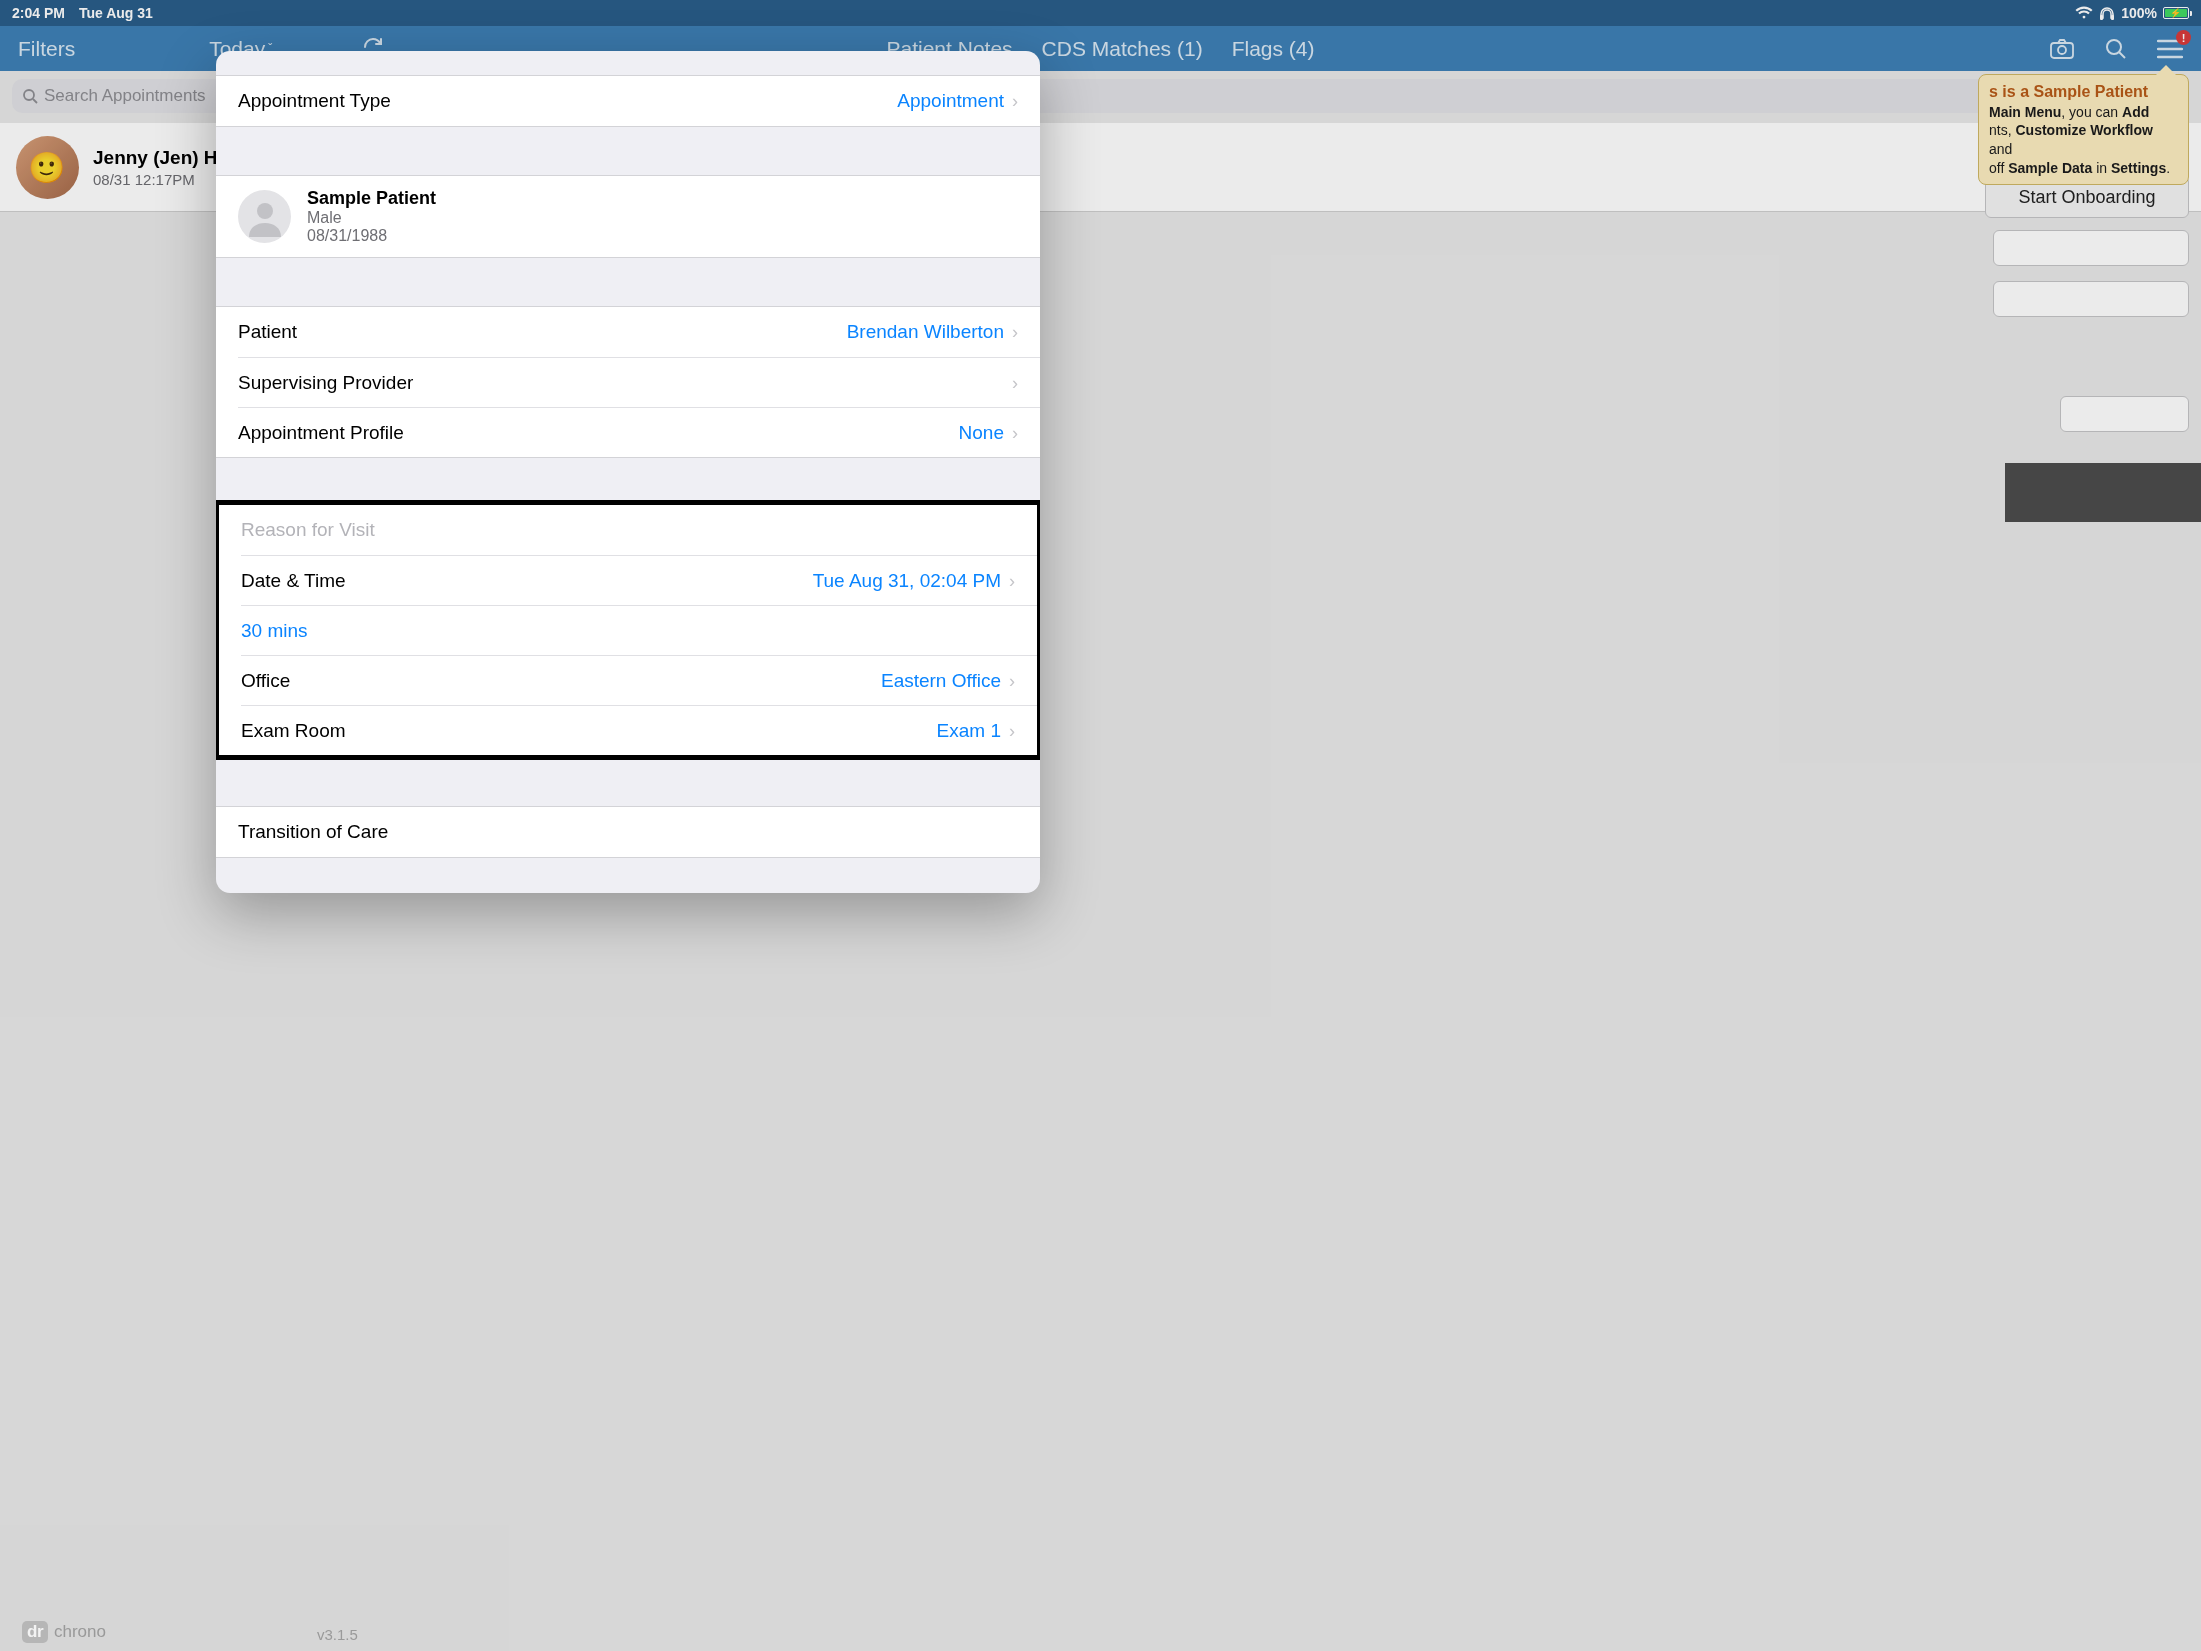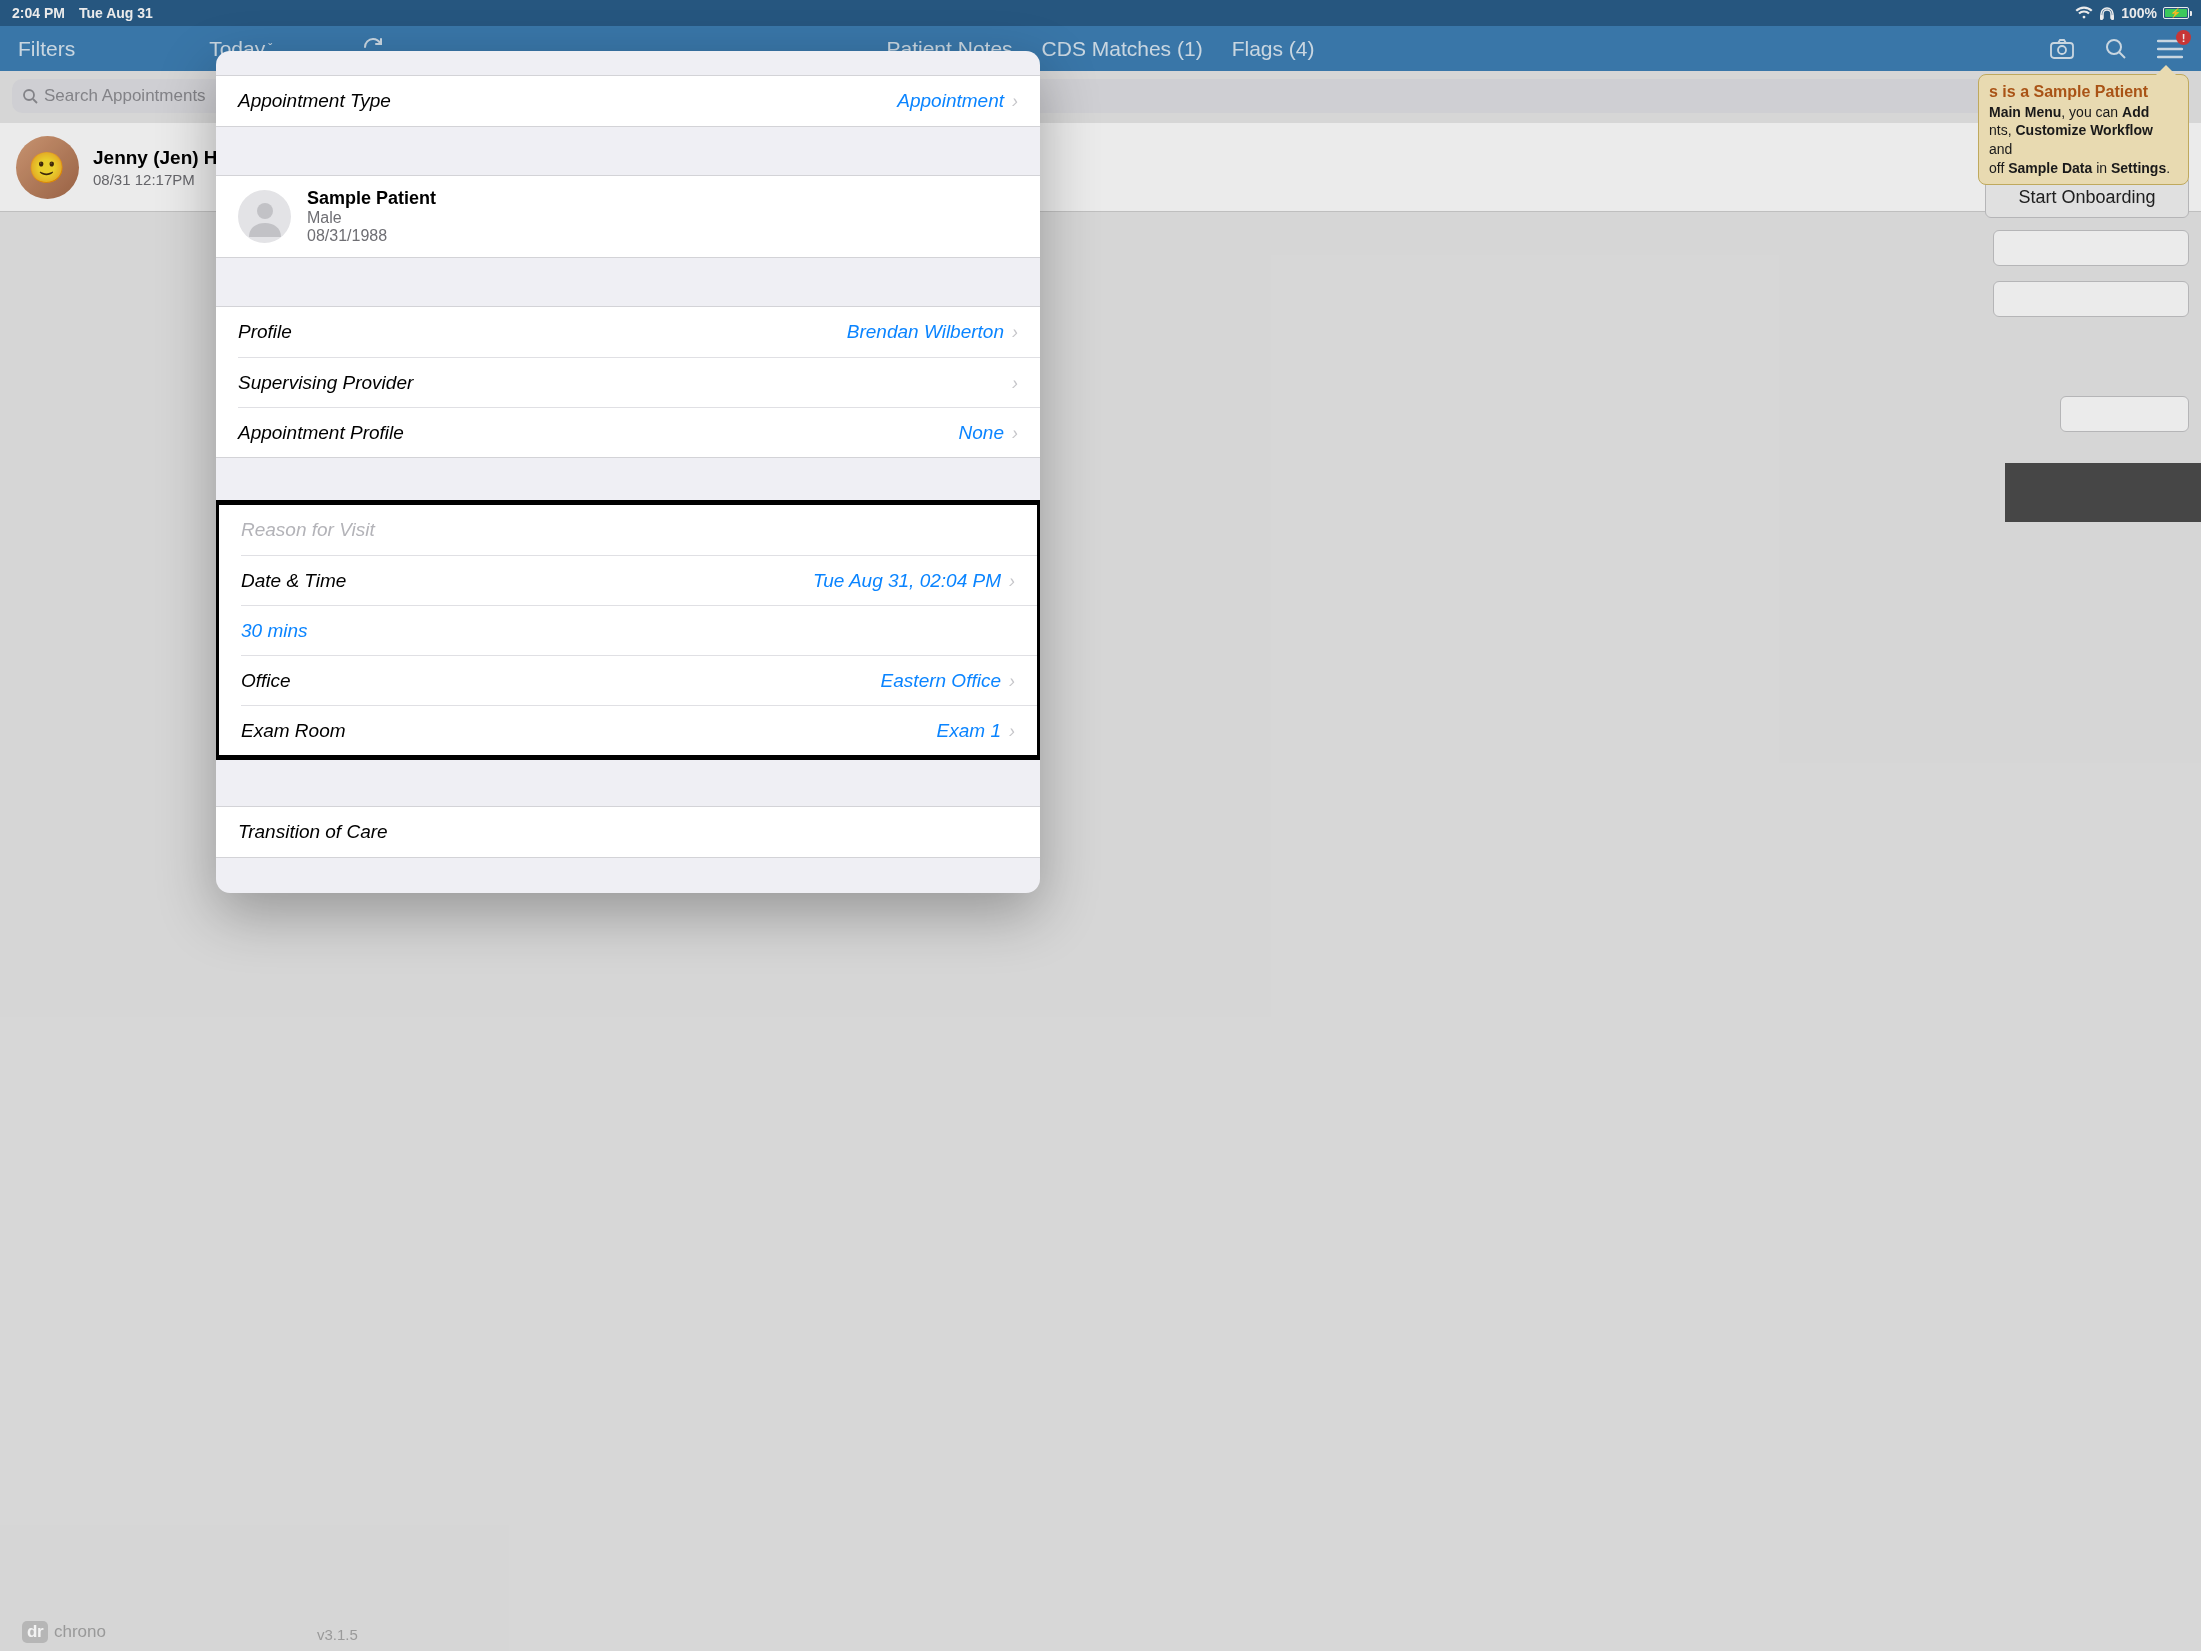--- a/index.html
+++ b/index.html
@@ -94,21 +94,21 @@
       box-shadow:0 20px 59px rgba(0,0,0,0.3);
     }
     .modal-header {
       height:61px; background:#5395cb; display:flex; align-items:center;
       padding:0 22px; color:#fff; font-size:21px;
     }
     .mh-cancel { font-weight:400; }
     .mh-right { margin-left:auto; display:flex; gap:36px; }
     .mh-save { font-weight:700; }
 
-    .section { background:#fff; border-top:1px solid #d3d3d7; border-bottom:1px solid #d3d3d7;font-style:italic; }
+    .section { background:#fff; border-top:1px solid #d3d3d7; border-bottom:1px solid #d3d3d7; }
     .row {
       display:flex; align-items:center; padding:0 22px; height:50px;
       font-size:19px; color:#000; position:relative;
     }
     .row + .row { border-top:1px solid #e0e0e4; margin-left:22px; padding-left:0; padding-right:22px; }
     .row + .row::before { content:""; position:absolute; left:-22px; right:0; top:-1px; height:1px; background:transparent; }
     .row-value { margin-left:auto; color:#0a84ff; font-size:19px; }
     .chev { color:#c5c5c9; margin-left:8px; font-size:18px; line-height:1; }
     .row-label.gray { color:#b3b3b8; }
     .row.placeholder .row-label { color:#b3b3b8; }
@@ -261,21 +261,21 @@
       <div class="pb-name">Sample Patient</div>
       <div class="pb-sub">Male</div>
       <div class="pb-sub">08/31/1988</div>
     </div>
   </div>
 
   <div class="spacer"></div>
 
   <div class="section">
     <div class="row">
-      <span class="row-label">Profile</span>
+      <span class="row-label">Patient</span>
       <span class="row-value">Brendan Wilberton</span>
       <span class="chev">›</span>
     </div>
     <div class="row">
       <span class="row-label">Supervising Provider</span>
       <span class="row-value"></span>
       <span class="chev">›</span>
     </div>
     <div class="row">
       <span class="row-label">Appointment Profile</span>

